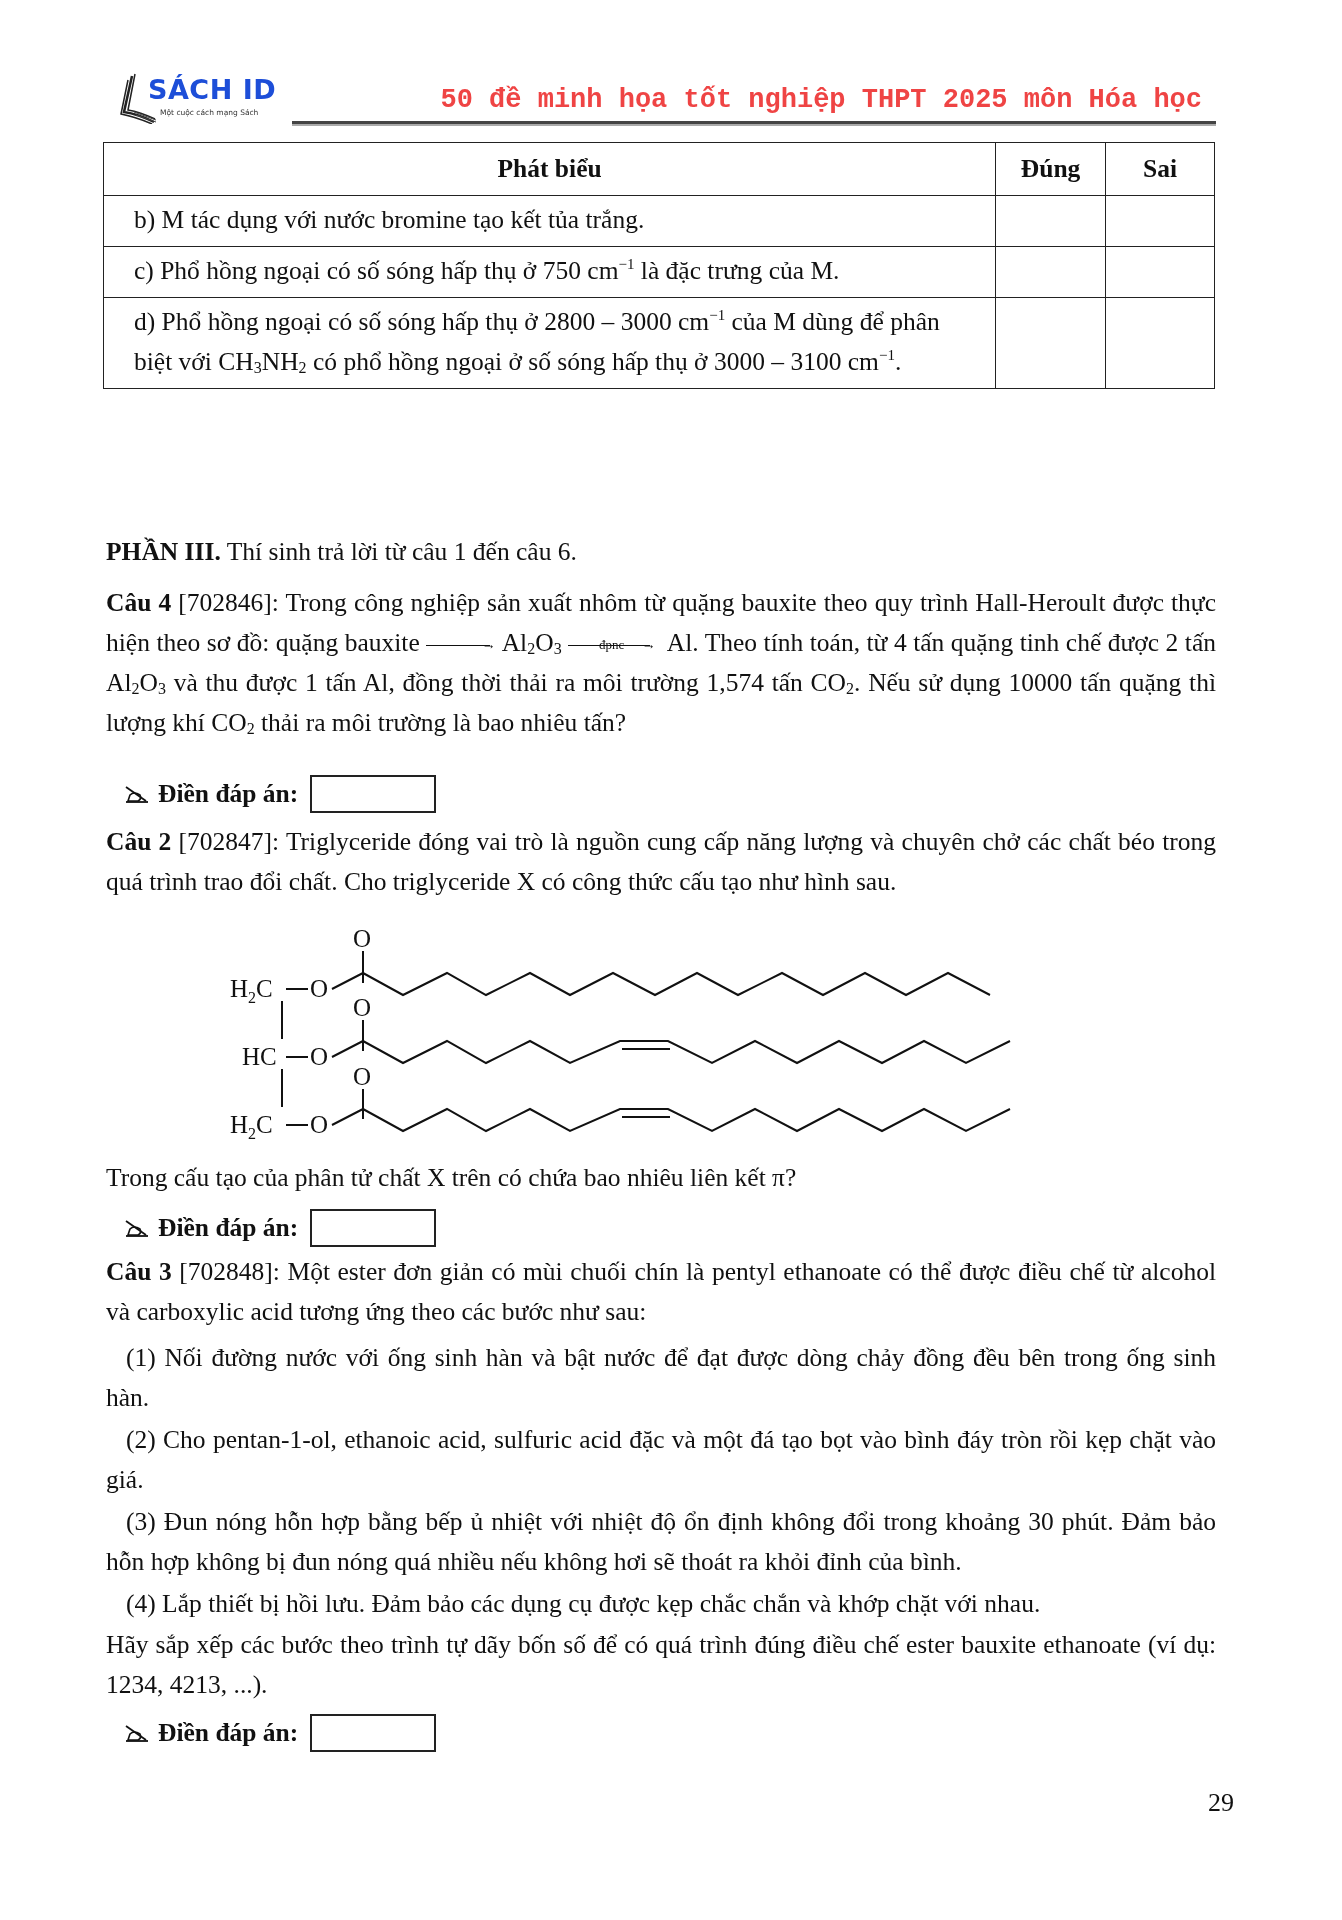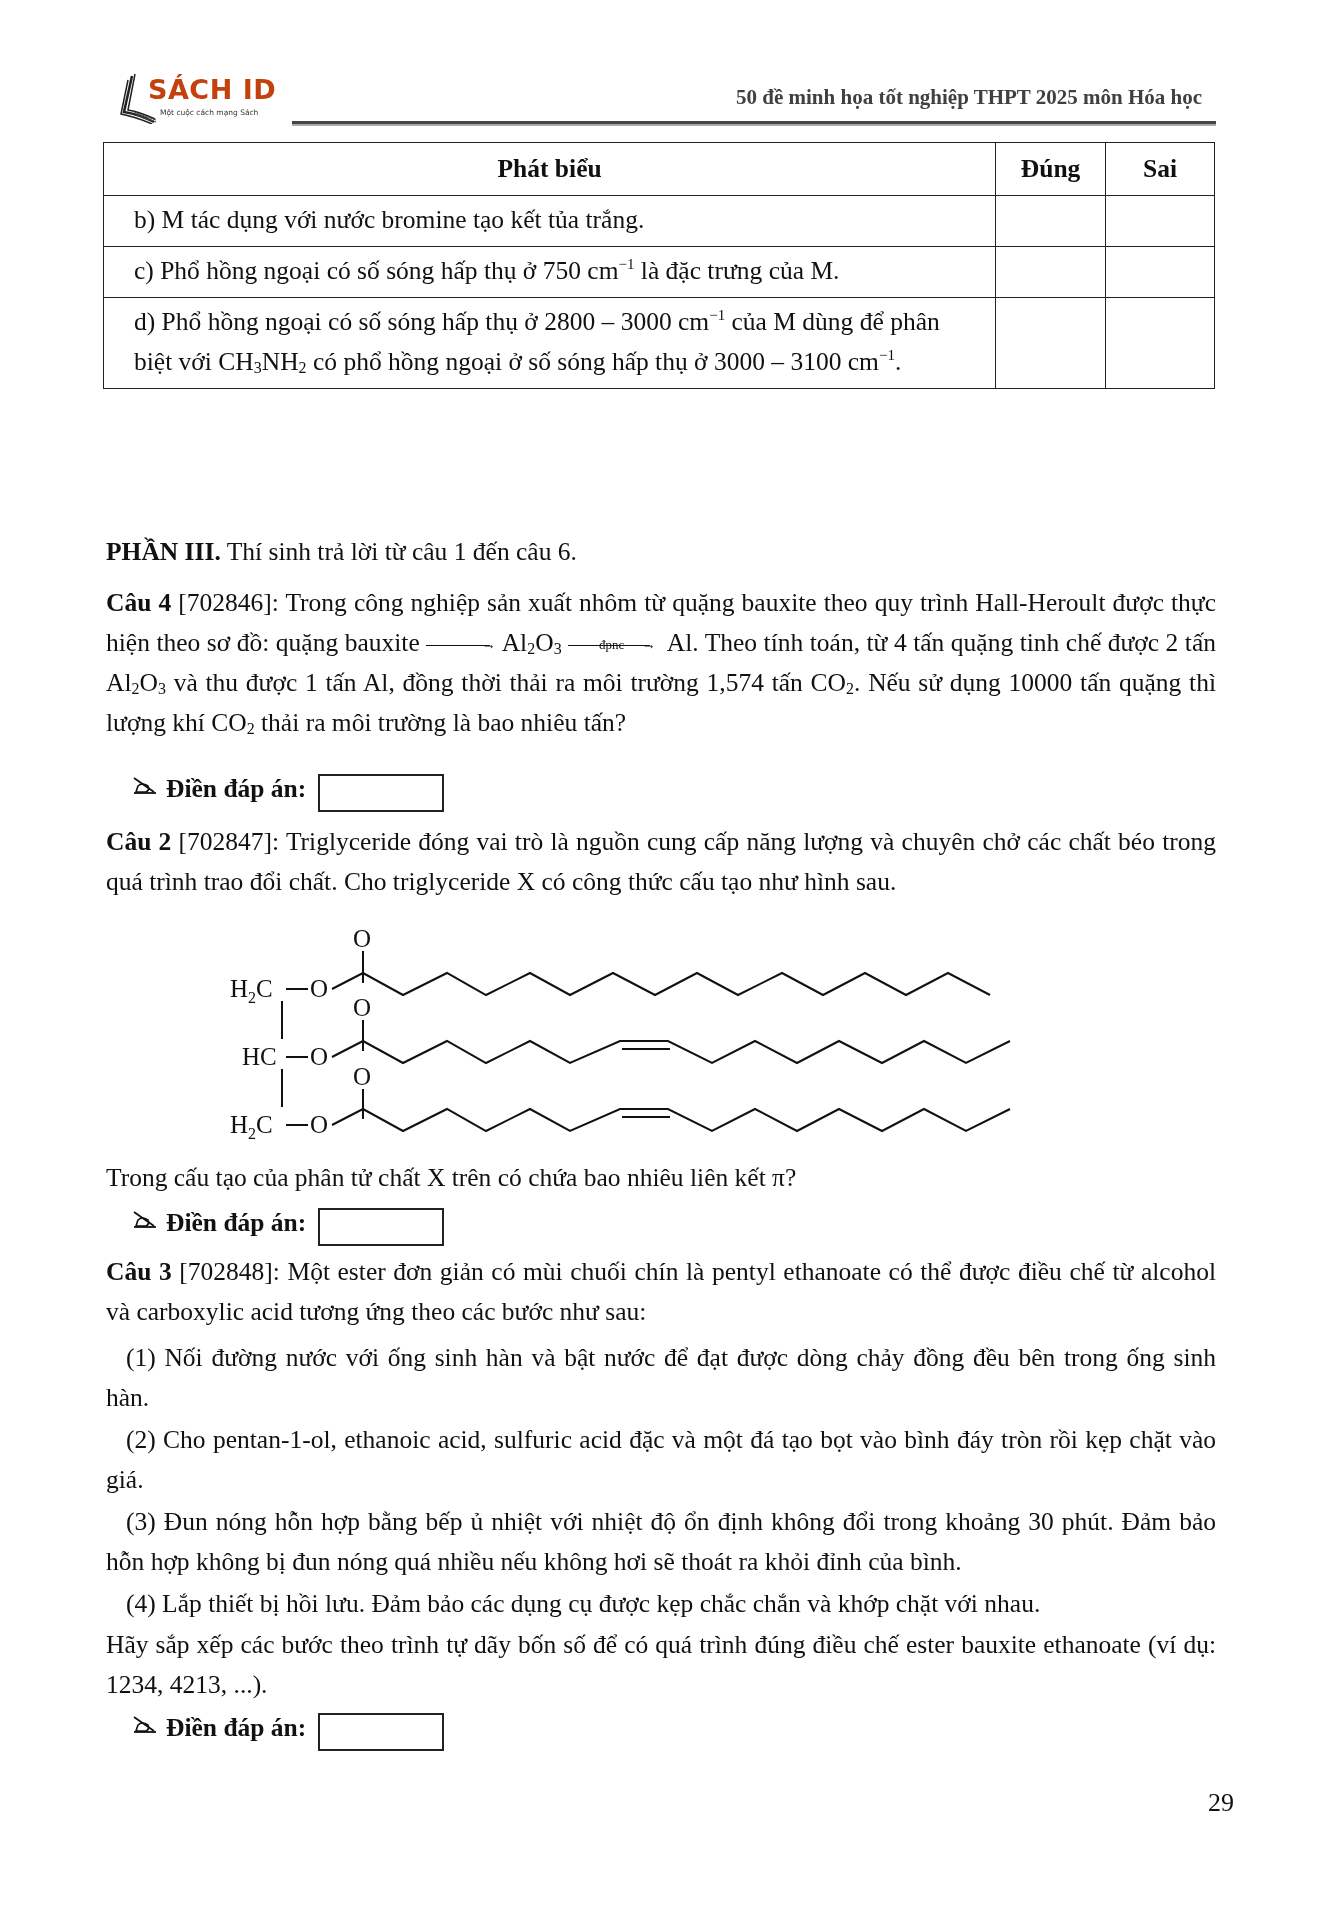--- a/index.html
+++ b/index.html
@@ -3,43 +3,43 @@
 <meta charset="utf-8">
 <style>
   html, body { margin: 0; padding: 0; background: #ffffff; }
   body { width: 1342px; height: 1920px; position: relative; overflow: hidden;
          font-family: "Liberation Serif", "DejaVu Serif", serif; color: #111; }
 
   
   .hdr-logo { position: absolute; left: 118px; top: 72px; width: 160px; height: 55px; }
   .logo-mark { position: absolute; left: 0; top: 0; width: 40px; height: 52px; }
   .logo-text { position: absolute; left: 30px; top: 2px; font-family: "DejaVu Sans", sans-serif;
-               font-weight: bold; font-size: 27px; letter-spacing: 0.5px; color: #c2410c; }
+               font-weight: bold; font-size: 27px; letter-spacing: 0.5px; color: #1d4ed8; }
   .logo-sub { position: absolute; left: 42px; top: 36px; font-family: "DejaVu Sans", sans-serif;
               font-size: 7.5px; color: #333; white-space: nowrap; }
-  .hdr-title { position: absolute; right: 140px; top: 85px; font-family: Liberation Serif, serif;
-               font-weight: bold; font-size: 21px; color: #404040; }
+  .hdr-title { position: absolute; right: 140px; top: 85px; font-family: Liberation Mono, monospace;
+               font-weight: bold; font-size: 27px; color: #ef4444; }
   .hdr-rule { position: absolute; left: 292px; width: 924px; top: 121px; height: 3px; background: #444; }
   .hdr-rule2 { position: absolute; left: 292px; width: 924px; top: 124px; height: 2px; background: #aaa; }
 
   
   table.stmt { position: absolute; left: 103px; top: 142px; width: 1112px; border-collapse: collapse; font-size: 25.5px; }
   table.stmt td, table.stmt th { border: 1.5px solid #222; vertical-align: top; }
   table.stmt th { font-weight: bold; text-align: center; height: 50px; vertical-align: middle; }
   table.stmt td.txt { padding: 4px 14px 6px 30px; line-height: 40px; }
   col.c1 { width: 893px; } col.c2 { width: 110px; } col.c3 { width: 109px; }
   sup { font-size: 15px; vertical-align: 10px; line-height: 0; }
   sub { font-size: 16px; vertical-align: -3px; line-height: 0; }
 
   
   .para { position: absolute; left: 106px; width: 1110px; font-size: 25.5px; line-height: 40px; text-align: justify; }
   .para b { font-weight: bold; }
   .indent { text-indent: 20px; }
 
-  .answer { position: absolute; left: 132px; height: 40px; display: flex; align-items: flex-start; }
+  .answer { position: absolute; left: 124px; height: 40px; display: flex; align-items: center; }
   .answer .pen { width: 26px; height: 22px; margin-right: 8px; }
   .answer .lbl { font-weight: bold; font-size: 25.5px; margin-right: 12px; }
   .answer .box { width: 126px; height: 38px; border: 2px solid #222; box-sizing: border-box; background: #fff; }
 
   .arrow { display: inline-block; position: relative; width: 70px; height: 20px; vertical-align: middle; margin: 0 6px; }
   .arrow .line { position: absolute; left: 0; right: 6px; top: 10px; height: 1.3px; background: #111; }
   .arrow .head { position: absolute; right: 0; top: 5px; font-size: 14px; line-height: 10px; }
   .arrow .cap { position: absolute; left: 0; right: 0; top: -10px; font-size: 13px; text-align: center; }
   .arrow2 { width: 88px; }
 

